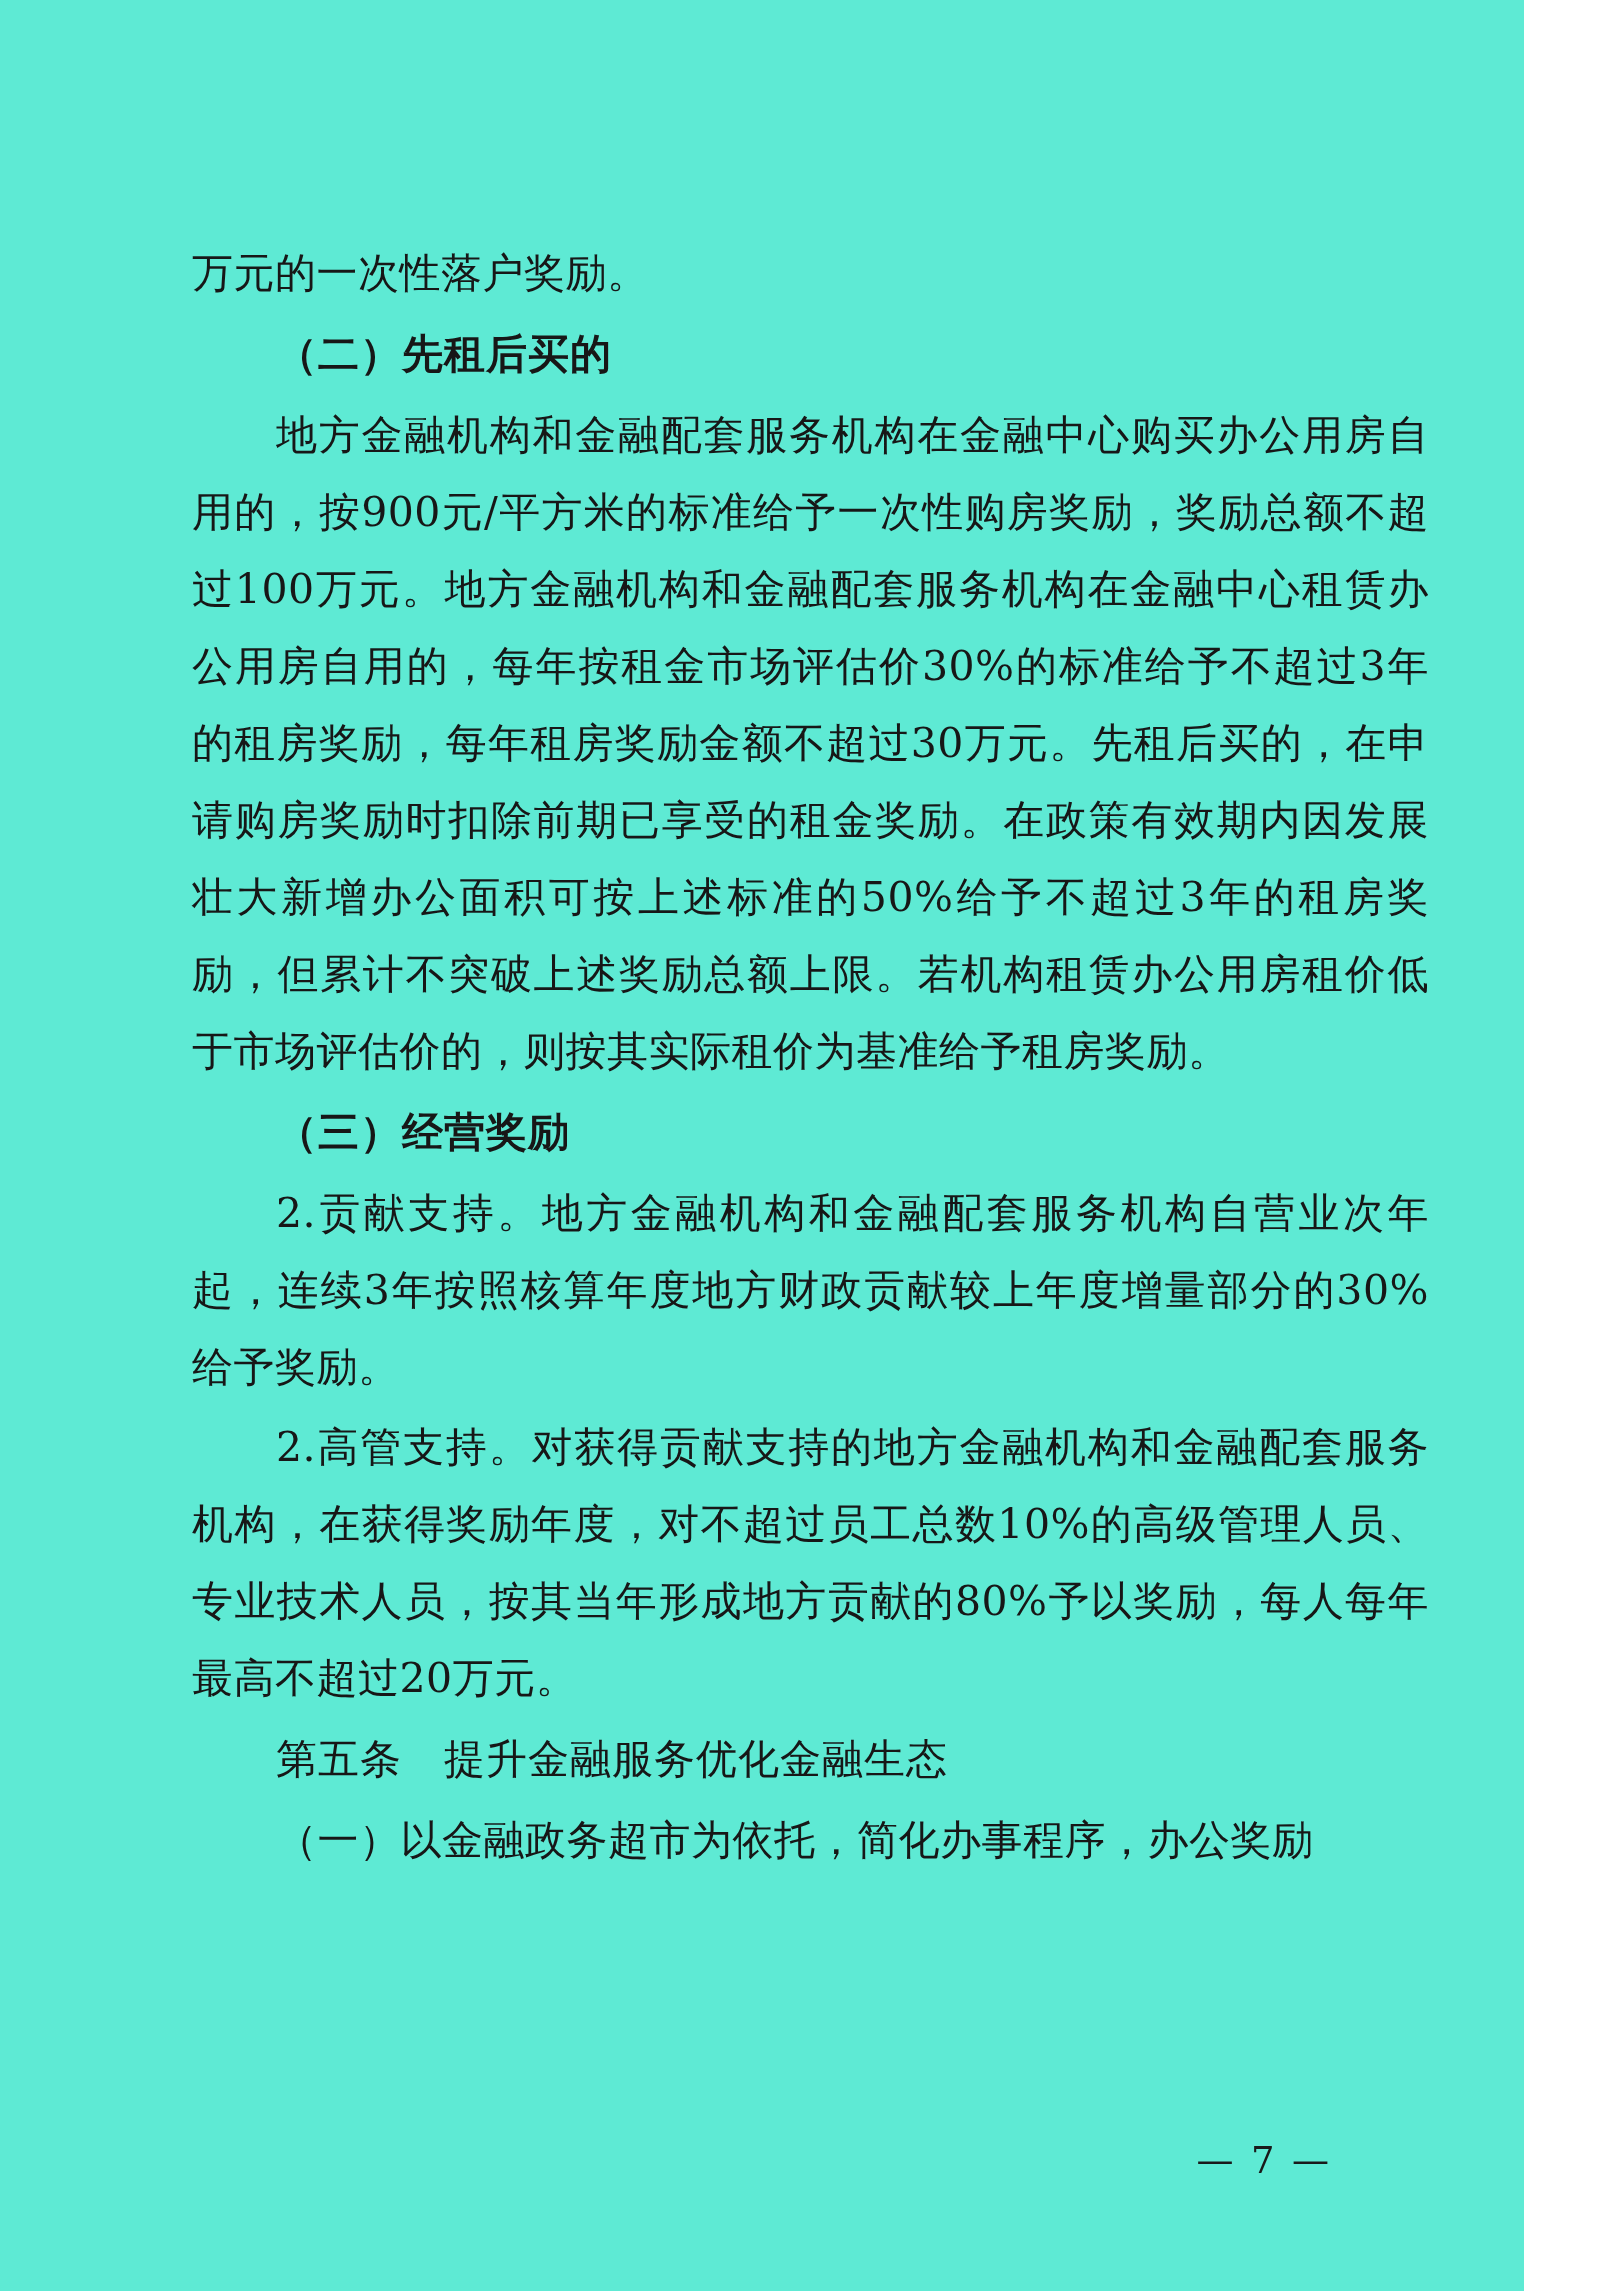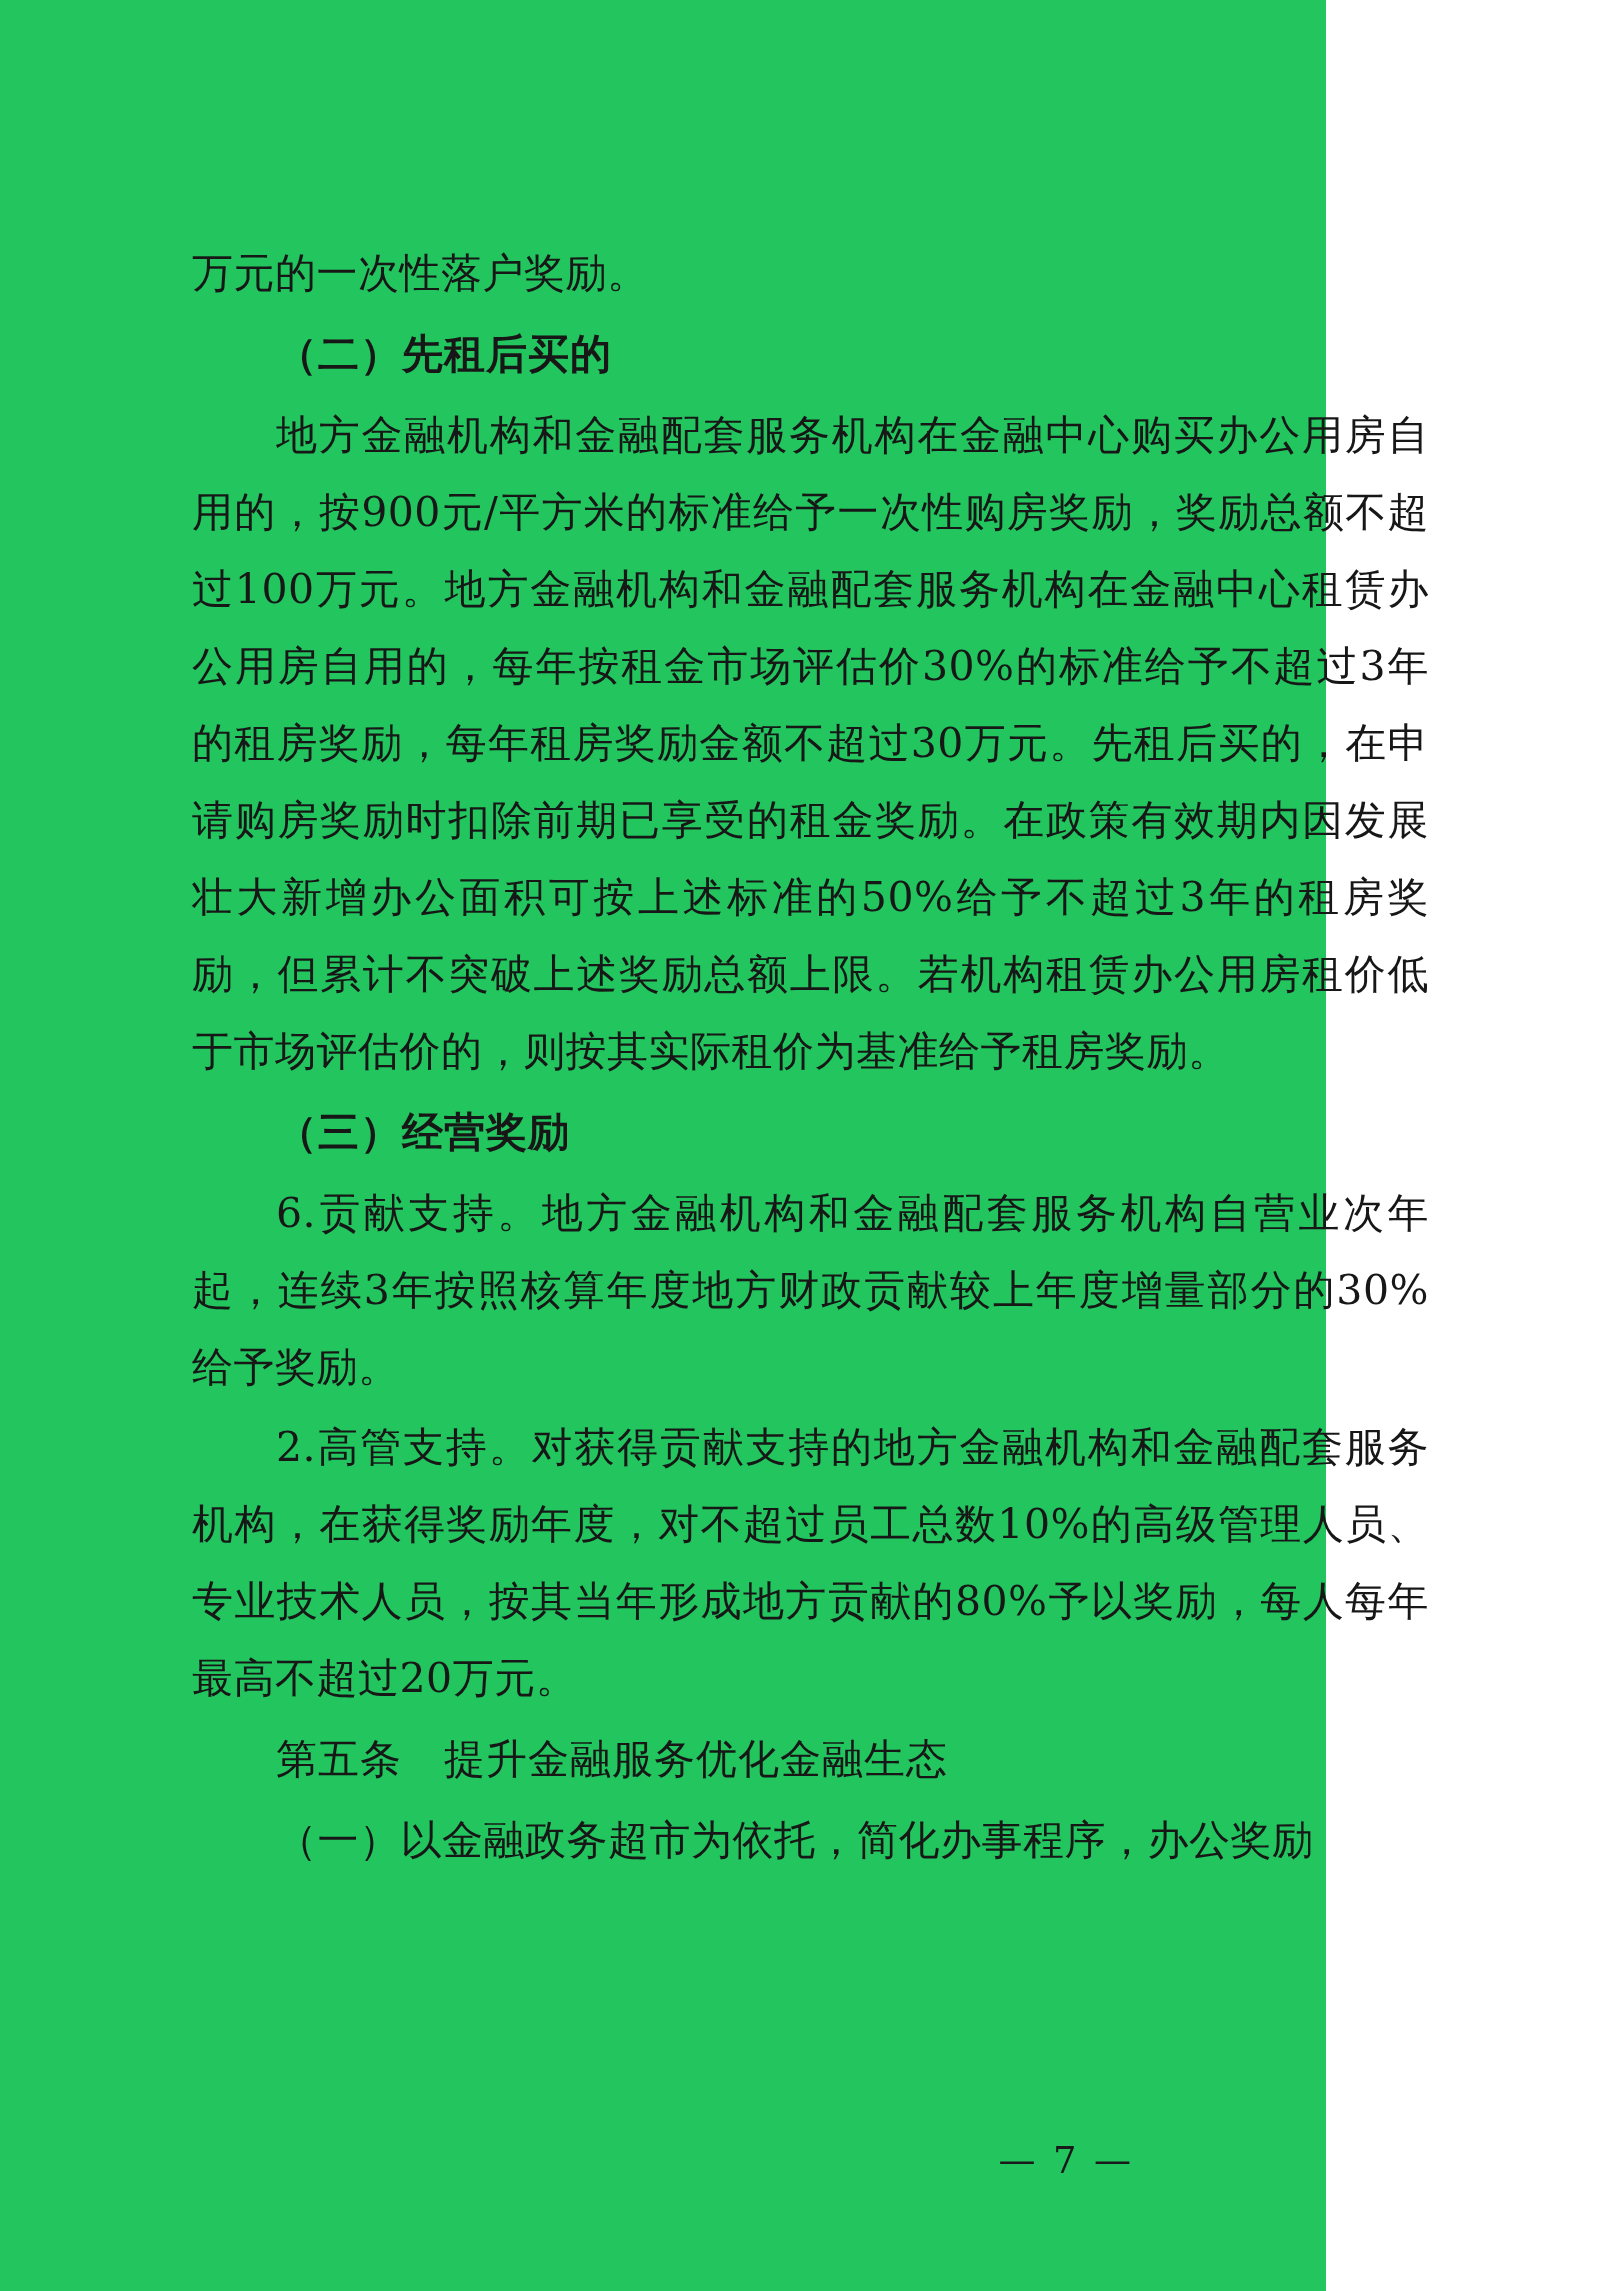--- a/index.html
+++ b/index.html
@@ -12,23 +12,23 @@
     height: 2292px;
     position: relative;
     font-family: "DejaVu Serif", "Liberation Serif", serif;
     color: #141414;
     overflow: hidden;
   }
   .page {
     position: absolute;
     left: 0;
     top: 0;
-    width: 1326px;
+    width: 1524px;
     height: 2292px;
-    background: #22c55e;
+    background: #5eead4;
   }
   .content {
     position: absolute;
     left: 192px;
     top: 235px;
     width: 1237px;
   }
   p.para {
     margin: 0 0 3.9px 0;
     font-size: 41px;
@@ -64,20 +64,20 @@
 </style>
 </head>
 <body>
 
 <div class="page">
   <div class="content">
     <p class="para">万元的一次性落户奖励。</p>
     <p class="para subheading">（二）先租后买的</p>
     <p class="para indent">地方金融机构和金融配套服务机构在金融中心购买办公用房自用的，按900元/平方米的标准给予一次性购房奖励，奖励总额不超过100万元。地方金融机构和金融配套服务机构在金融中心租赁办公用房自用的，每年按租金市场评估价30%的标准给予不超过3年的租房奖励，每年租房奖励金额不超过30万元。先租后买的，在申请购房奖励时扣除前期已享受的租金奖励。在政策有效期内因发展壮大新增办公面积可按上述标准的50%给予不超过3年的租房奖励，但累计不突破上述奖励总额上限。若机构租赁办公用房租价低于市场评估价的，则按其实际租价为基准给予租房奖励。</p>
     <p class="para subheading">（三）经营奖励</p>
-    <p class="para indent">6.贡献支持。地方金融机构和金融配套服务机构自营业次年起，连续3年按照核算年度地方财政贡献较上年度增量部分的30%给予奖励。</p>
+    <p class="para indent">2.贡献支持。地方金融机构和金融配套服务机构自营业次年起，连续3年按照核算年度地方财政贡献较上年度增量部分的30%给予奖励。</p>
     <p class="para indent">2.高管支持。对获得贡献支持的地方金融机构和金融配套服务机构，在获得奖励年度，对不超过员工总数10%的高级管理人员、专业技术人员，按其当年形成地方贡献的80%予以奖励，每人每年最高不超过20万元。</p>
     <p class="para heading">第五条　提升金融服务优化金融生态</p>
     <p class="para indent">（一）以金融政务超市为依托，简化办事程序，办公奖励</p>
   </div>
   <div class="page-number">— 7 —</div>
 </div>
 
 
 </body></html>

